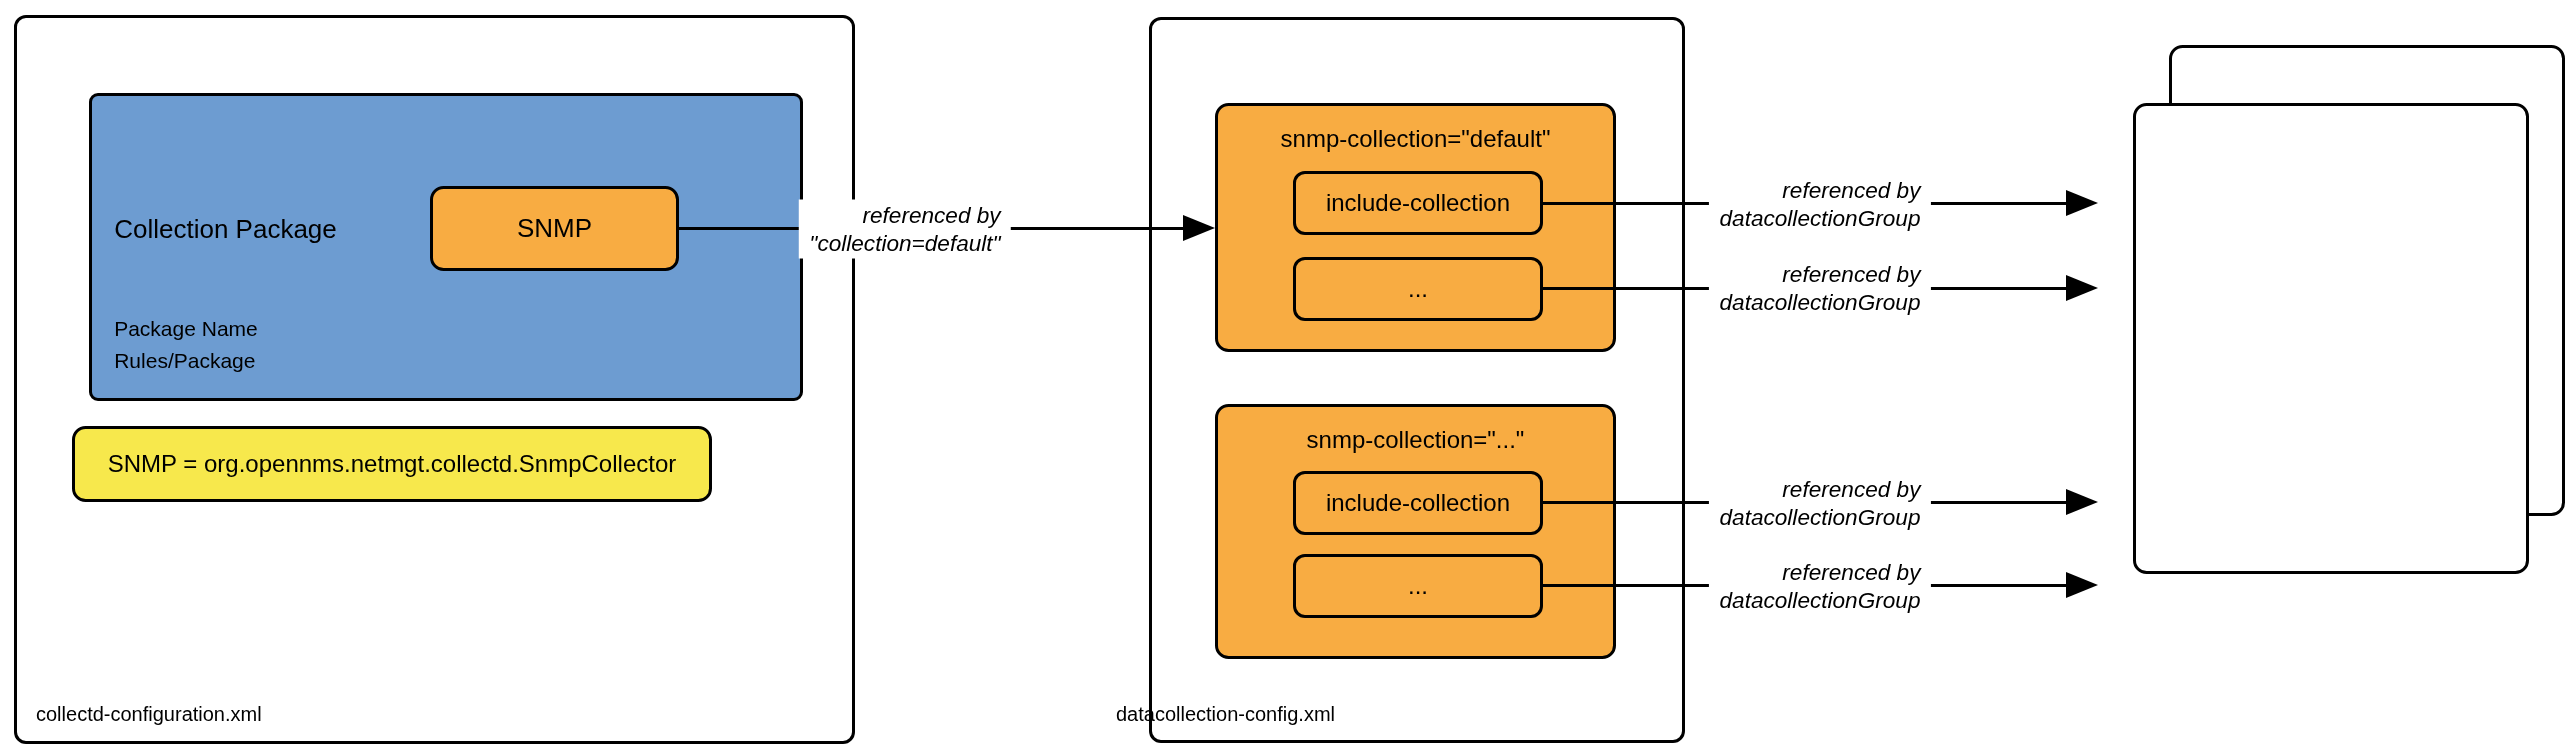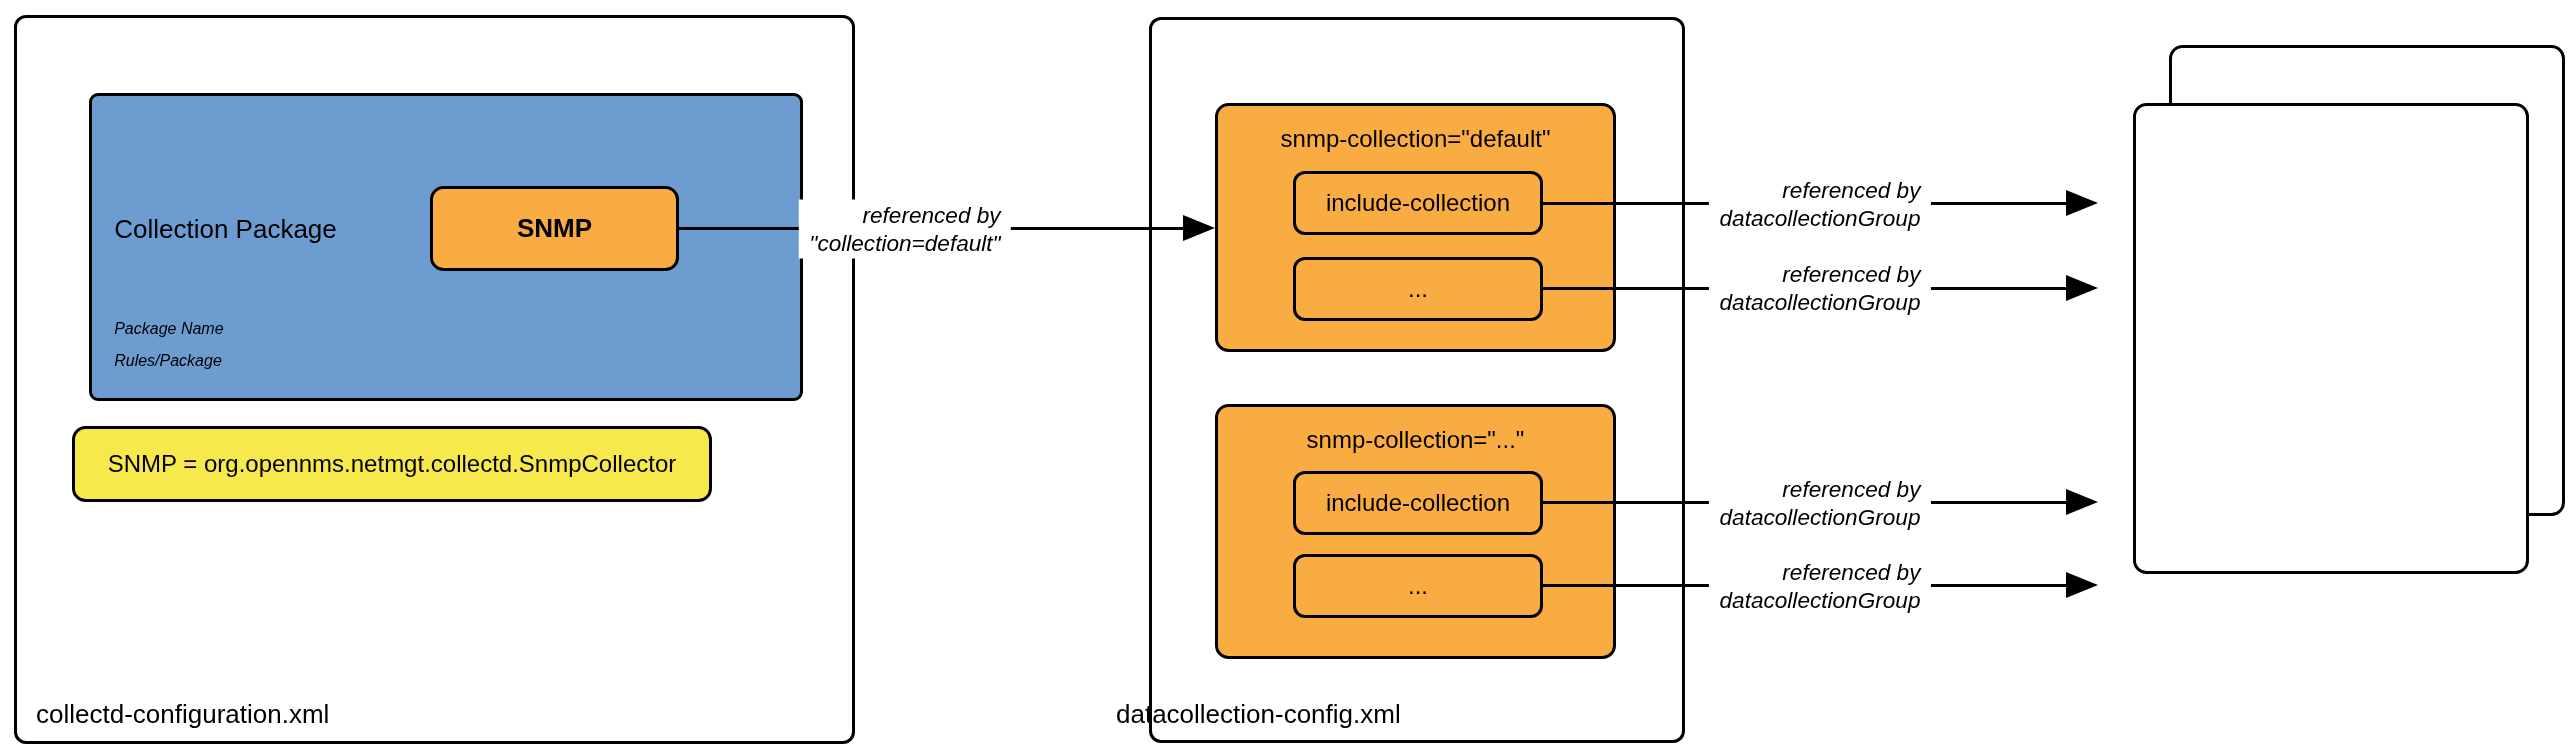--- a/index.html
+++ b/index.html
@@ -19,21 +19,21 @@
   * { box-sizing: border-box; }
 
   .outer-box {
     position: absolute;
     background: #ffffff;
     border: 3px solid #000000;
     border-radius: 12px;
   }
   .file-label {
     position: absolute;
-    font-size: 26px;
+    font-size: 20px;
     line-height: 30px;
     white-space: nowrap;
   }
 
   
   #left-outer   { left: 13.6px;  top: 15px;  width: 841px; height: 729px; }
   #left-label   { left: 36px;  top: 699px; }
 
   #blue-box {
     position: absolute;
@@ -43,32 +43,31 @@
     border-radius: 9px;
   }
   #collection-package-title {
     position: absolute;
     left: 22.6px; top: 117px;
     font-size: 26px; line-height: 32px; white-space: nowrap;
   }
   #package-details {
     position: absolute;
     left: 22.6px; top: 217px;
-    font-size: 16px; line-height: 32px;
-    font-style: italic; white-space: nowrap;
+    font-size: 21px; line-height: 32px;
+    white-space: nowrap;
   }
   #snmp-box {
     position: absolute;
     left: 430px; top: 186px; width: 249px; height: 85px;
     background: var(--collection-orange, #F8AC42);
     border: 3px solid #000000;
     border-radius: 13.6px;
     display: flex; align-items: center; justify-content: center;
     font-size: 26px;
-    font-weight: bold;
   }
   #yellow-box {
     position: absolute;
     left: 72px; top: 426px; width: 640px; height: 76px;
     background: var(--mapping-yellow, #F7E84C);
     border: 3px solid #000000;
     border-radius: 13.6px;
     display: flex; align-items: center; justify-content: center;
     font-size: 24px; white-space: nowrap;
   }

